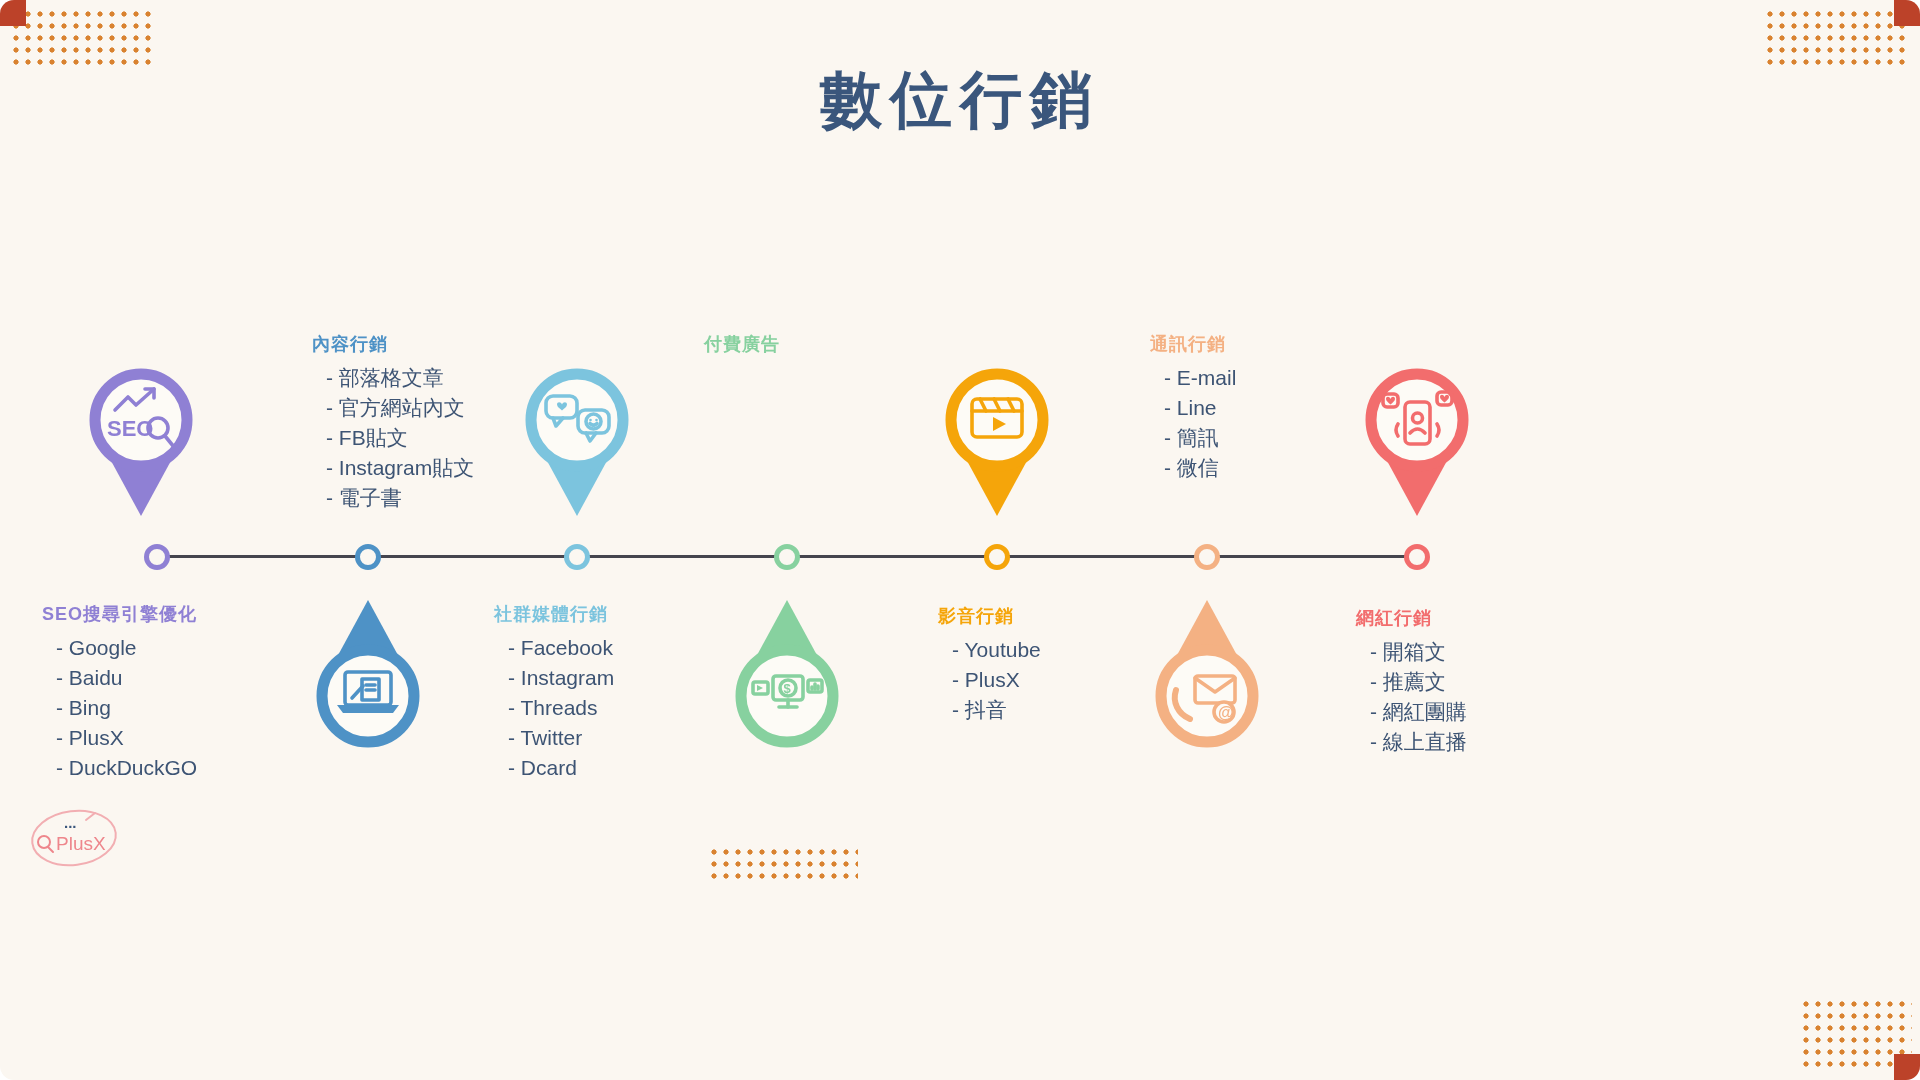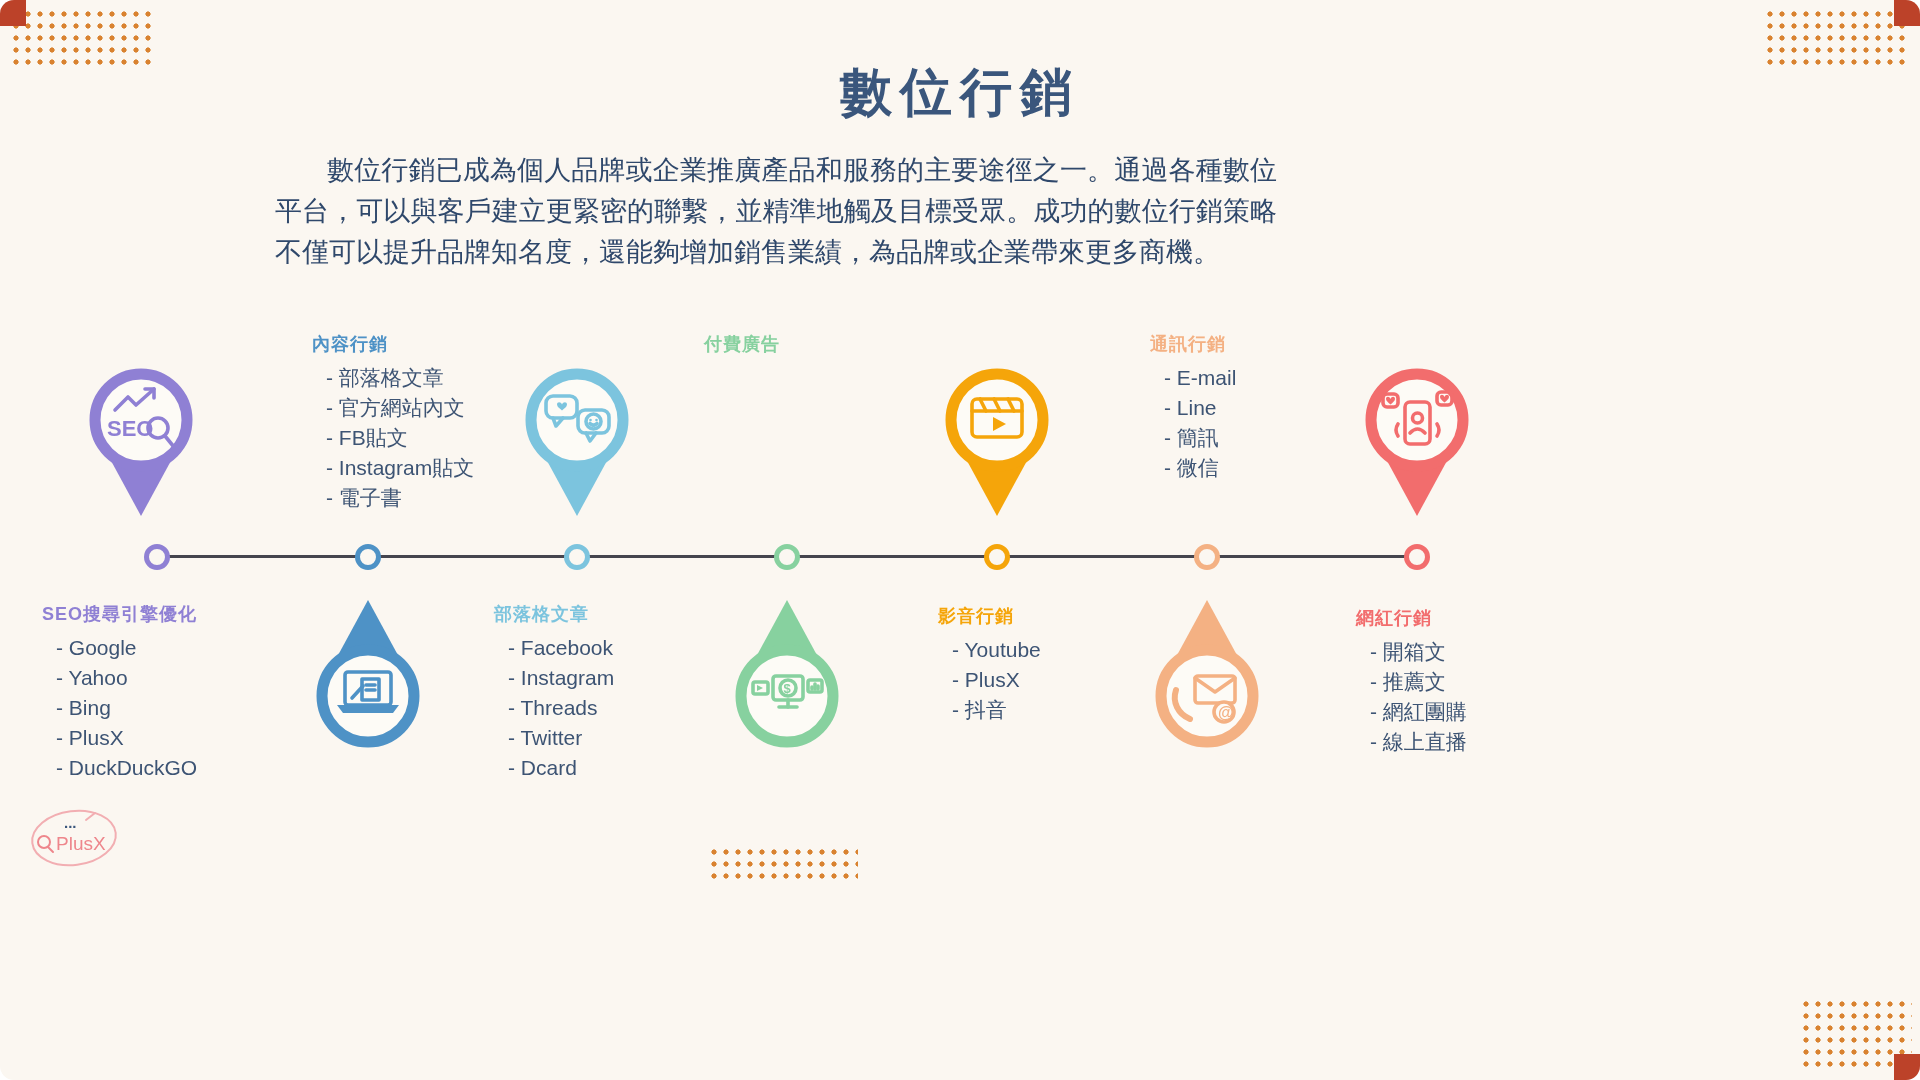--- a/index.html
+++ b/index.html
@@ -2,21 +2,21 @@
 <html><head>
 <meta charset="utf-8">
 <style>
   * { margin:0; padding:0; box-sizing:border-box; }
   html,body { background:#ffffff; }
   body { font-family:"Liberation Sans", sans-serif; }
   .canvas { position:relative; width:1920px; height:1080px; background:#fbf7f1; border-radius:14px; overflow:hidden; }
 
   .page-title {
     position:absolute; top:58px; left:0; width:100%; text-align:center;
-    font-family:"DejaVu Serif", serif; font-weight:900; font-size:52px;
+    font-family:"DejaVu Serif", serif; font-weight:900; font-size:62px;
     letter-spacing:8px; color:#3a567c;
   }
   .intro {
     position:absolute; top:150px; left:275px; width:1002px;
     font-size:27px; line-height:41px; color:#2f486b;
     text-indent:52px; text-align:justify;
   }
 
   .tl-line { position:absolute; left:157px; top:555px; width:1260px; height:3px; background:#45454e; }
   .dot {
@@ -55,21 +55,20 @@
   <div class="dots" style="left:10px; top:8px; width:146px; height:58px;"></div>
   <div class="corner-square" style="left:0; top:0;"></div>
   <div class="dots" style="left:1764px; top:8px; width:146px; height:58px;"></div>
   <div class="corner-square" style="left:1894px; top:0;"></div>
   <div class="dots" style="left:708px; top:846px; width:150px; height:38px;"></div>
   <div class="dots" style="left:1800px; top:998px; width:112px; height:74px;"></div>
   <div class="corner-square" style="left:1894px; top:1054px;"></div>
 
   
   <h1 class="page-title">數位行銷</h1>
-  <p class="intro">數位行銷已成為個人品牌或企業推廣產品和服務的主要途徑之一。通過各種數位平台，可以與客戶建立更緊密的聯繫，並精準地觸及目標受眾。成功的數位行銷策略不僅可以提升品牌知名度，還能夠增加銷售業績，為品牌或企業帶來更多商機。</p>
 
   
   <div class="tl-line"></div>
 
   
   <div style="display: contents; --c: #8f80d4;">
     <div class="pin pin-above" style="left:81px;">
       <svg viewBox="0 0 120 160" width="120" height="160">
         <path class="pin-tail" d="M22,84 L98,84 L60,154 Z"></path>
         <circle class="pin-head" cx="60" cy="58" r="46"></circle>
@@ -80,21 +79,21 @@
           <circle cx="17" cy="8" r="10"></circle>
           <line x1="24" y1="16" x2="33" y2="27"></line>
         </g>
       </svg>
     </div>
     <div class="dot" style="left:144px;"></div>
     <div class="label" style="left:42px; top:602px;">
       <div class="label-title">SEO搜尋引擎優化</div>
       <ul class="label-items">
         <li>- Google</li>
-        <li>- Yahoo</li>
+        <li>- Baidu</li>
         <li>- Bing</li>
         <li>- PlusX</li>
         <li>- DuckDuckGO</li>
       </ul>
     </div>
   </div>
 
   
   <div style="display: contents; --c: #4e92c6;">
     <div class="label" style="left:312px; top:332px;">
@@ -138,21 +137,21 @@
           <path d="M9,13 L13,21 L19,13"></path>
           <circle cx="16.5" cy="1.5" r="7.5"></circle>
           <circle class="fill" cx="13.5" cy="0" r="1.3"></circle>
           <circle class="fill" cx="19.5" cy="0" r="1.3"></circle>
           <path d="M13,3.5 Q16.5,7 20,3.5"></path>
         </g>
       </svg>
     </div>
     <div class="dot" style="left:564px;"></div>
     <div class="label" style="left:494px; top:602px;">
-      <div class="label-title">部落格文章</div>
+      <div class="label-title">社群媒體行銷</div>
       <ul class="label-items">
         <li>- Facebook</li>
         <li>- Instagram</li>
         <li>- Threads</li>
         <li>- Twitter</li>
         <li>- Dcard</li>
       </ul>
     </div>
   </div>
 

